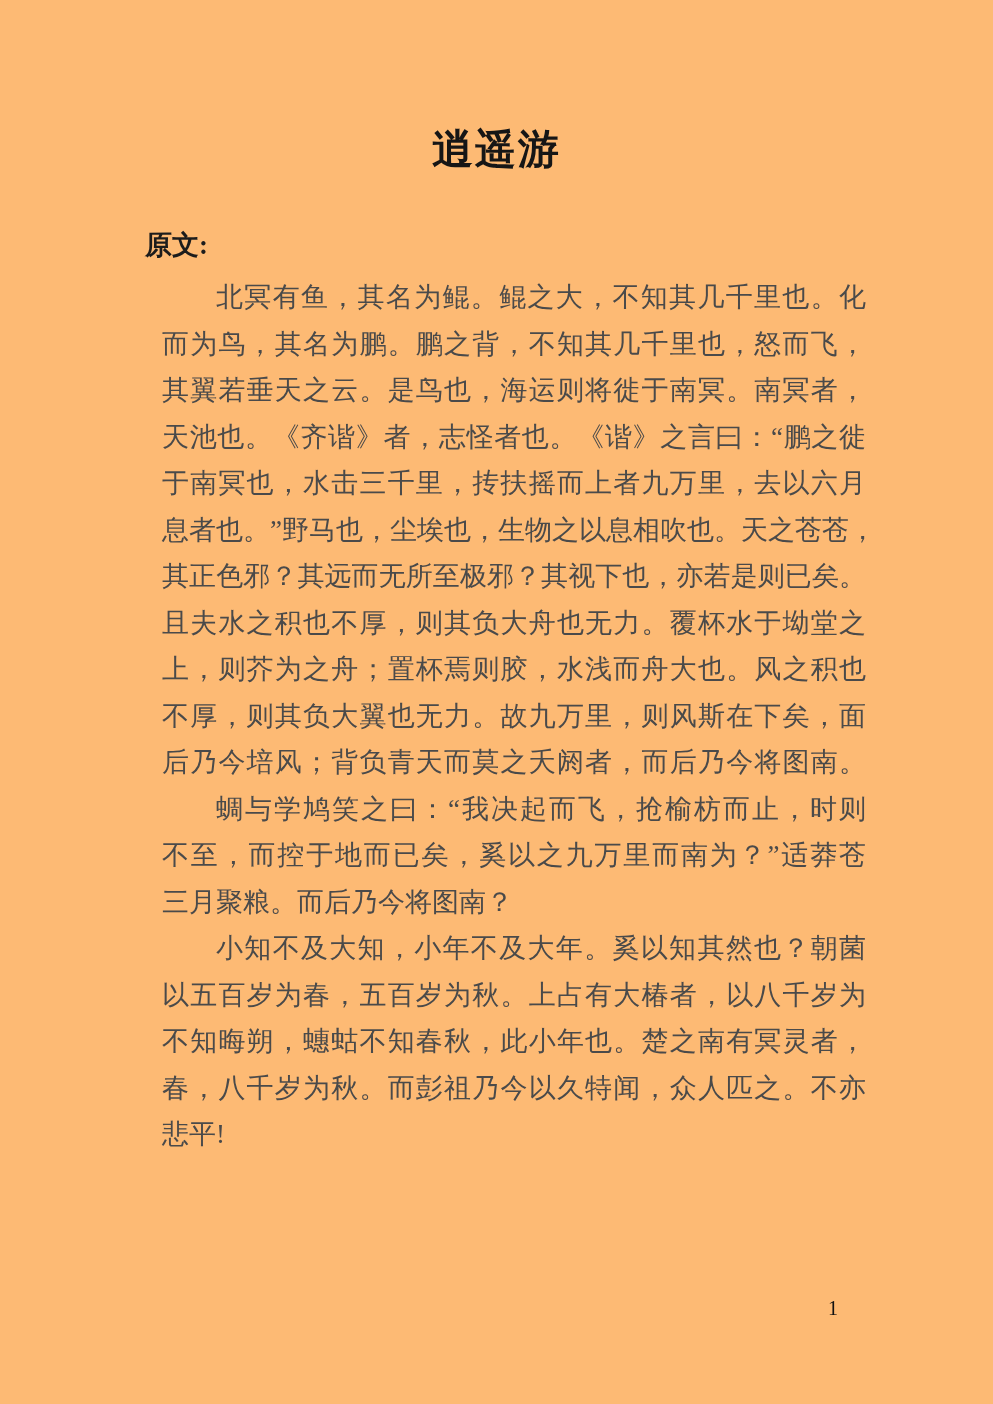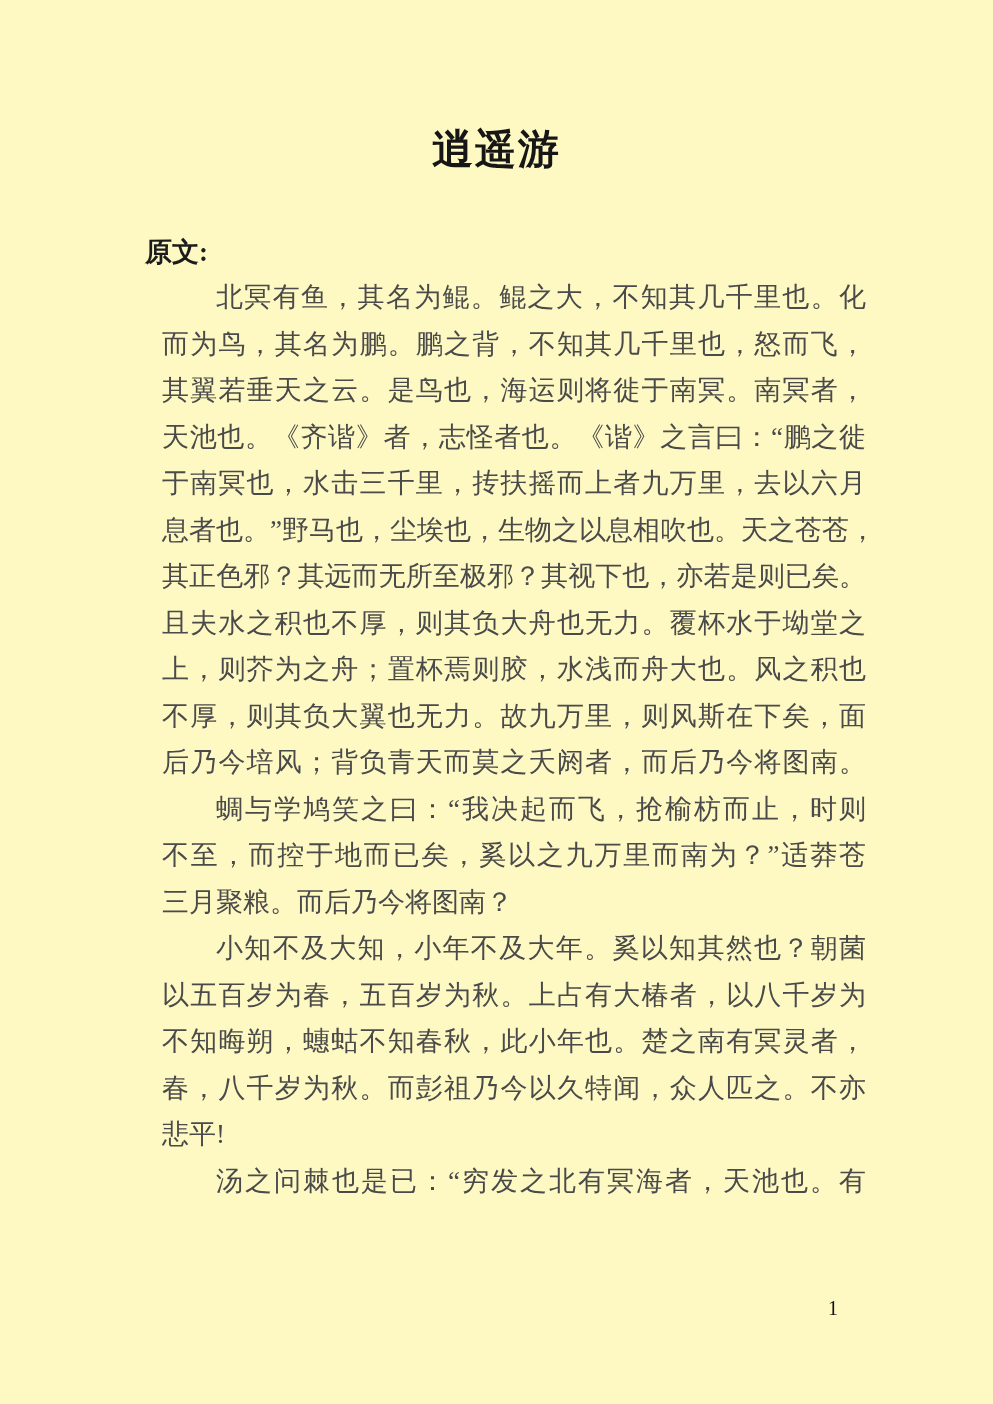--- a/index.html
+++ b/index.html
@@ -4,36 +4,36 @@
 <style>
   html,body{margin:0;padding:0;}
   body{
     width:993px;height:1404px;
     background:#ffffff;
     position:relative;
     font-family:"Liberation Serif","DejaVu Serif",serif;
     overflow:hidden;
   }
   .page{
-    position:absolute;inset:0;background:#fef9c3;
+    position:absolute;inset:0;background:#fdba74;
   }
   .doc-title{
     position:absolute;
     top:122px;left:0;width:993px;
     text-align:center;
     font-size:41px;
     font-weight:bold;
     color:#161616;
     letter-spacing:2px;
     margin:0;
     font-family:"Liberation Serif","DejaVu Serif",serif;
   }
   .section-label{
     position:absolute;
-    top:235px;left:145px;
+    top:228px;left:145px;
     font-size:27px;
     font-weight:bold;
     color:#1c1c1c;
     line-height:34px;
   }
   .doc-body{
     position:absolute;
     top:274px;left:162px;
     width:704px;
   }
@@ -83,16 +83,15 @@
       <div class="line justify">不厚，则其负大翼也无力。故九万里，则风斯在下矣，面</div>
       <div class="line justify">后乃今培风；背负青天而莫之夭阏者，而后乃今将图南。</div>
       <div class="line indent justify">蜩与学鸠笑之曰：“我决起而飞，抢榆枋而止，时则</div>
       <div class="line justify">不至，而控于地而已矣，奚以之九万里而南为？”适莽苍</div>
       <div class="line">三月聚粮。而后乃今将图南？</div>
       <div class="line indent justify">小知不及大知，小年不及大年。奚以知其然也？朝菌</div>
       <div class="line justify">以五百岁为春，五百岁为秋。上占有大椿者，以八千岁为</div>
       <div class="line justify">不知晦朔，蟪蛄不知春秋，此小年也。楚之南有冥灵者，</div>
       <div class="line justify">春，八千岁为秋。而彭祖乃今以久特闻，众人匹之。不亦</div>
       <div class="line">悲平!</div>
-      <div class="line indent justify">汤之问棘也是已：“穷发之北有冥海者，天池也。有</div>
     </div>
   <div class="page-number">1</div>
 </div>
 
 </body></html>

